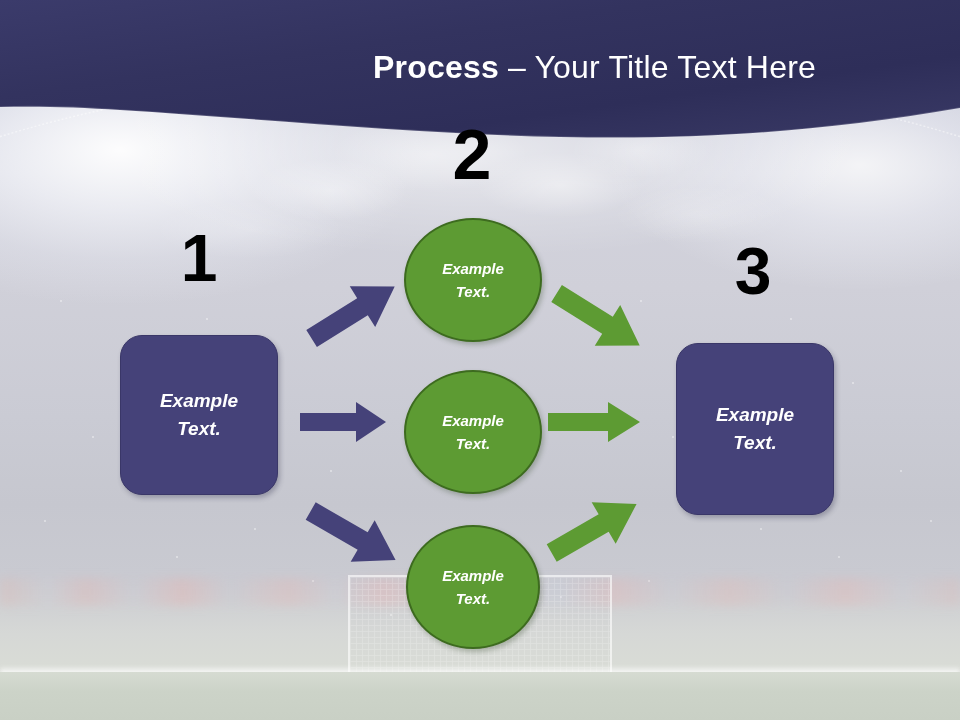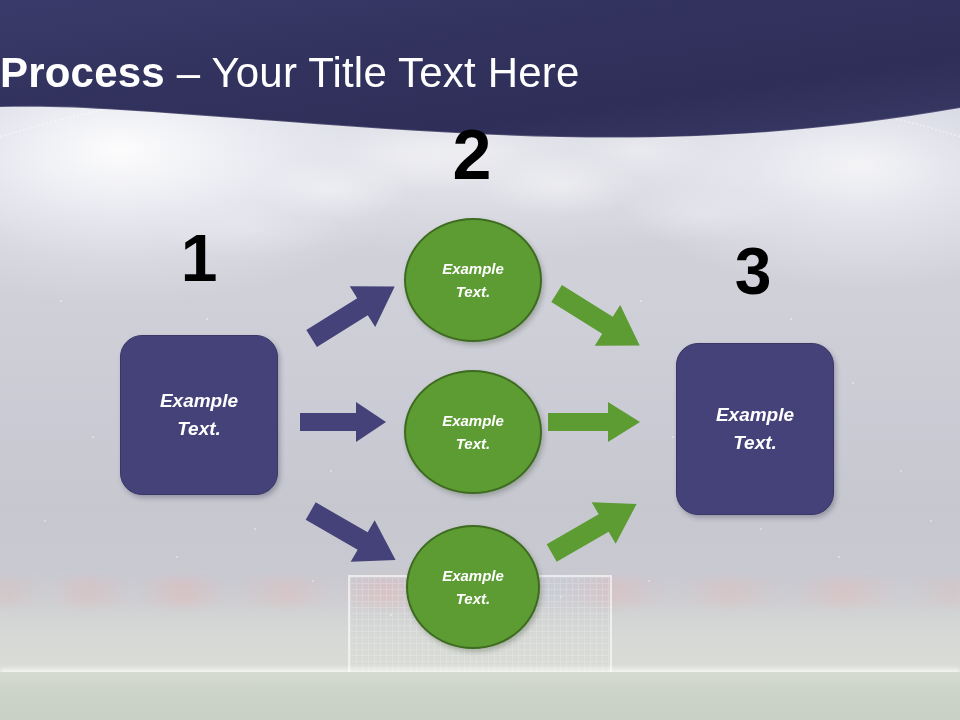--- a/index.html
+++ b/index.html
@@ -195,23 +195,23 @@
     left: 0; top: 0;
     width: 960px;
     height: 160px;
   }
   .header svg { display: block; }
 
   .header-title {
     position: absolute;
     left: 0; top: 50px;
     width: 816px;
-    text-align: left;
+    text-align: right;
     color: #ffffff;
-    font-size: 42px;
+    font-size: 32px;
     line-height: 1.1;
     letter-spacing: 0.2px;
     white-space: nowrap;
   }
   .header-title .t-bold { font-weight: bold; }
   .header-title .t-dash { font-weight: normal; }
   .header-title .t-rest { font-weight: normal; }
 
   
   .step-num {

